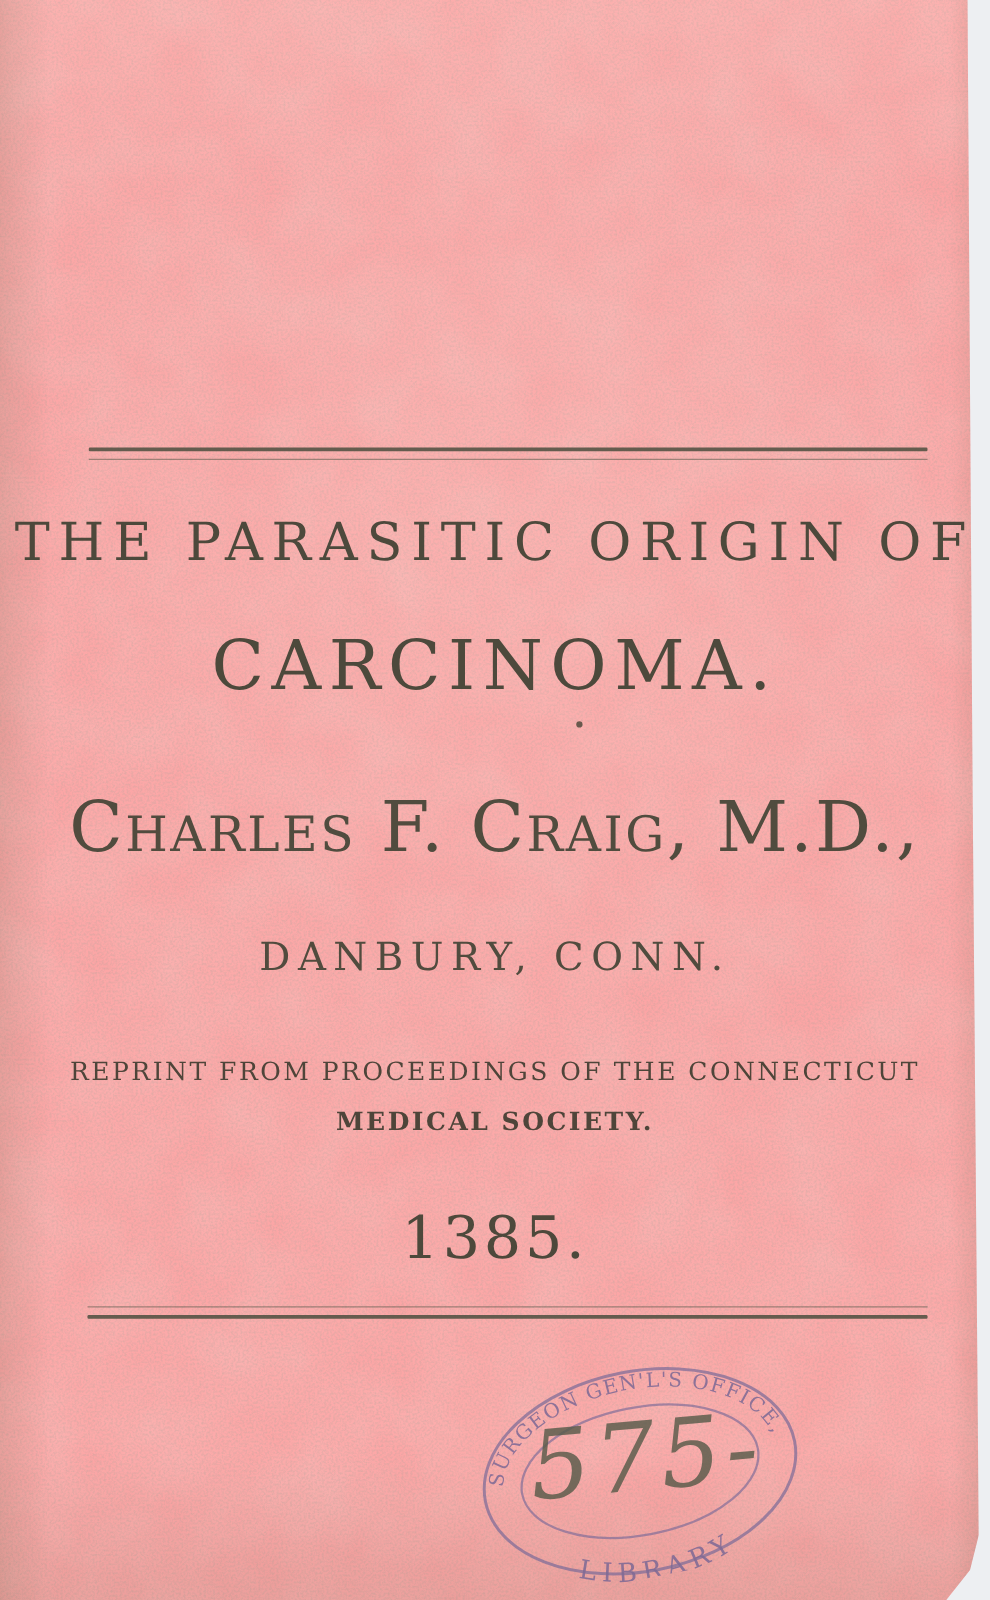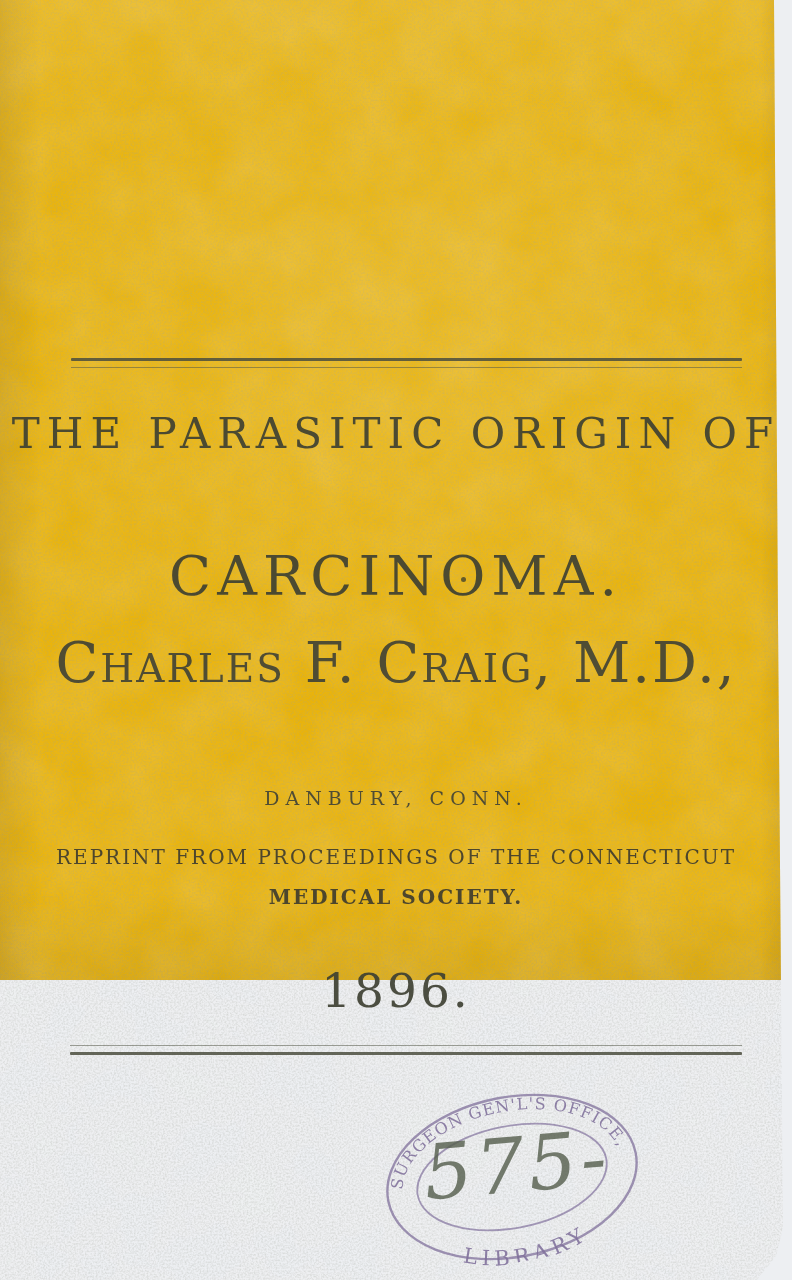--- a/index.html
+++ b/index.html
@@ -7,22 +7,22 @@
     padding: 0;
     width: 792px;
     height: 1280px;
     background: #edeff2;
     overflow: hidden;
     font-family: "DejaVu Serif", "Liberation Serif", serif;
   }
   .paper {
     position: absolute;
     left: 0; top: 0;
-    width: 792px; height: 980px;
-    background: #eab308;
+    width: 792px; height: 1280px;
+    background: #fca5a5;
     clip-path: polygon(0 0, 774px 0, 778px 620px, 783px 1228px, 776px 1256px, 757px 1280px, 0 1280px);
   }
   .grain {
     position: absolute;
     left: 0; top: 0;
     pointer-events: none;
   }
   .shade {
     position: absolute;
     inset: 0;
@@ -45,41 +45,40 @@
     font-weight: normal;
   }
   .title-line1 {
     top: 409px;
     font-size: 42px;
     line-height: 50px;
     letter-spacing: 7px;
     color: rgba(62,64,50,0.92);
   }
   .title-line2 {
-    top: 544px;
+    top: 500px;
     font-size: 55px;
     line-height: 64px;
     letter-spacing: 6px;
     color: rgba(62,64,50,0.92);
   }
   .author {
     top: 636px;
     font-size: 56px;
     line-height: 54px;
     letter-spacing: 2px;
     font-variant: small-caps;
     color: rgba(66,67,53,0.92);
   }
   .place {
     top: 752px;
-    font-size: 19px;
+    font-size: 31px;
     line-height: 28px;
     letter-spacing: 6px;
     color: rgba(66,67,53,0.92);
-    margin-top: 32px;
   }
   .reprint1 {
     top: 844px;
     font-size: 20px;
     line-height: 27px;
     letter-spacing: 2px;
     font-weight: normal;
     color: rgba(60,58,46,0.90);
   }
   .reprint2 {
@@ -163,21 +162,21 @@
   <h1 class="textline title-line2">CARCINOMA.</h1>
   <div class="ink-dot"></div>
 
   <div class="textline author">Charles F. Craig, M.D.,</div>
 
   <div class="textline place">DANBURY, CONN.</div>
 
   <div class="textline reprint1">REPRINT FROM PROCEEDINGS OF THE CONNECTICUT</div>
   <div class="textline reprint2">MEDICAL SOCIETY.</div>
 
-  <div class="textline year">1896.</div>
+  <div class="textline year">1385.</div>
 
   <div class="rule rule-bottom">
     <div class="rule-thin"></div>
     <div class="rule-thick"></div>
   </div>
 
   <div class="stamp">
     <svg width="264" height="170" viewBox="0 0 264 170" xmlns="http://www.w3.org/2000/svg" xmlns:xlink="http://www.w3.org/1999/xlink">
       <ellipse cx="132" cy="85" rx="126" ry="80" fill="none" stroke="rgba(124,107,152,0.78)" stroke-width="2.4"></ellipse>
       <ellipse cx="132" cy="85" rx="96" ry="51" fill="none" stroke="rgba(124,107,152,0.72)" stroke-width="1.8"></ellipse>

